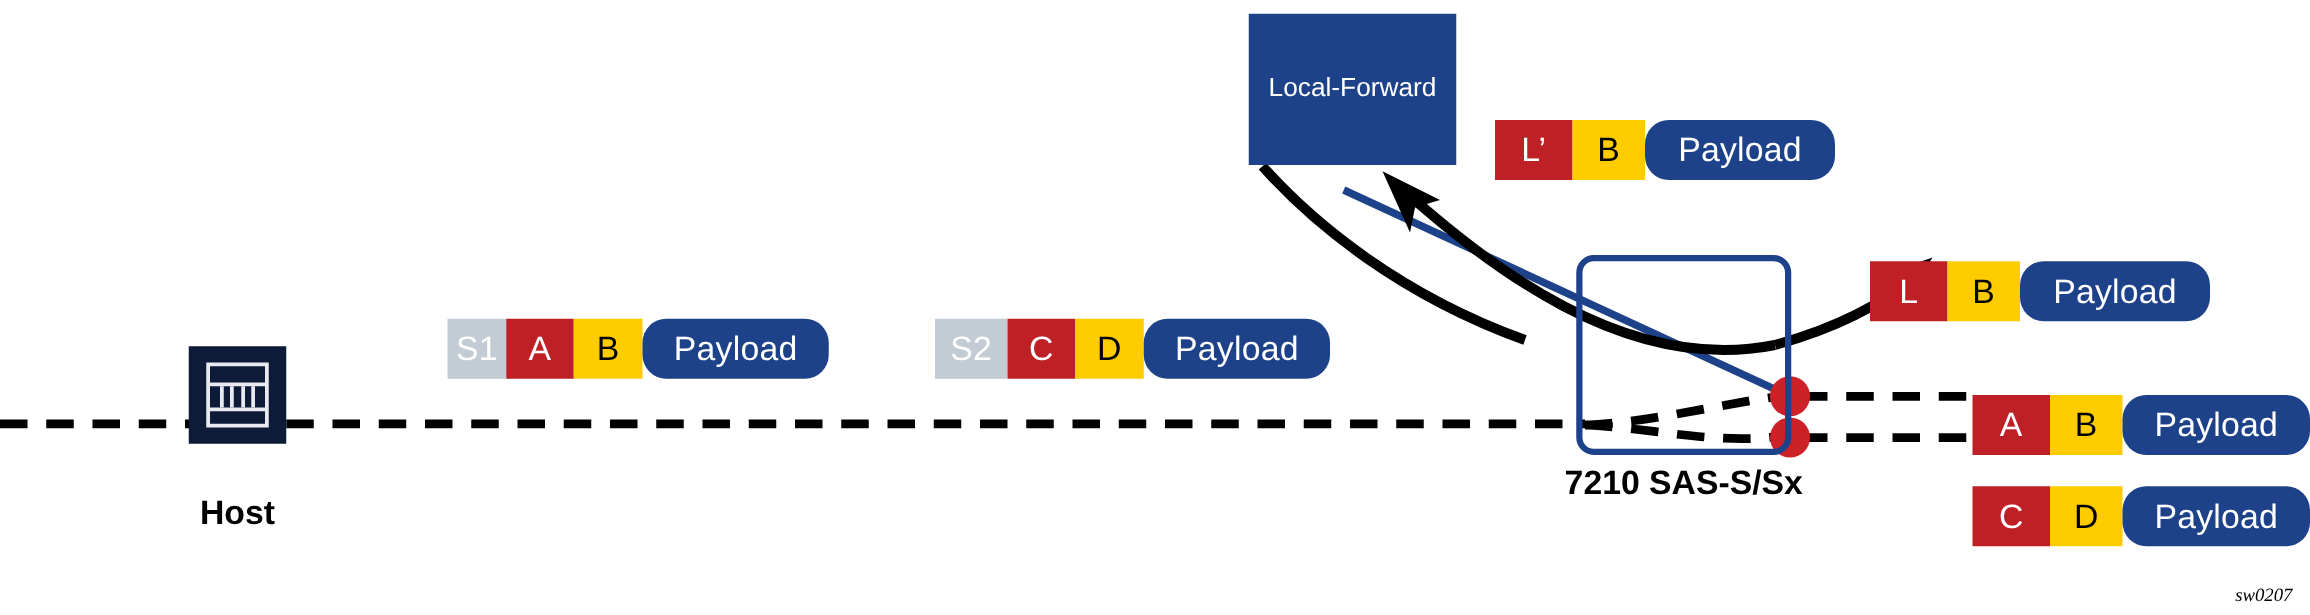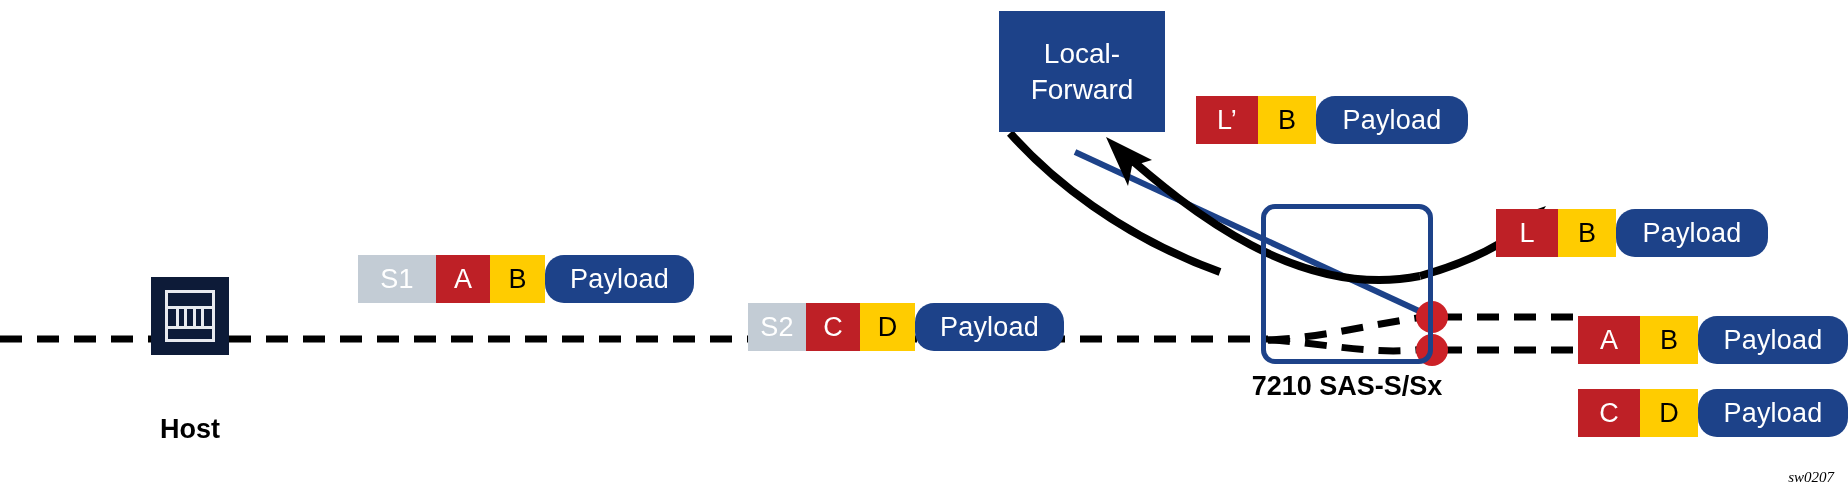--- a/index.html
+++ b/index.html
@@ -94,37 +94,36 @@
   #host-label {
     position: absolute;
     left: 151px;
     top: 395px;
     width: 78px;
     text-align: center;
     font-size: 27px;
     font-weight: bold;
     color: #000000;
     white-space: nowrap;
-    margin-top: 19px;
   }
 
   
   #local-forward-box {
     position: absolute;
     left: 999px;
     top: 11px;
     width: 166px;
     height: 121px;
     background: #1d4289;
     color: #ffffff;
     display: flex;
     align-items: center;
     justify-content: center;
     text-align: center;
-    font-size: 28px;
+    font-size: 21px;
     line-height: 1.28;
   }
 
   
   #sas-device-box {
     position: absolute;
     left: 1261px;
     top: 204px;
     width: 172px;
     height: 160px;
@@ -204,27 +203,27 @@
     </div>
   </div>
   <div id="host-label">Host</div>
 
   <div id="local-forward-box">Local-Forward</div>
 
   <div id="sas-device-box"></div>
   <div id="sas-device-label">7210 SAS-S/Sx</div>
 
   <div class="packet" style="left:358px; top:255px;">
-    <div class="seg gray" style="width:78px;">S1</div>
+    <div class="seg gray" style="width:47px;">S1</div>
     <div class="seg red" style="width:54px;">A</div>
     <div class="seg yellow" style="width:55px;">B</div>
     <div class="seg blue" style="width:149px;">Payload</div>
   </div>
 
-  <div class="packet" style="left:748px; top:255px;margin-top:48px;">
+  <div class="packet" style="left:748px; top:255px;">
     <div class="seg gray" style="width:58px;">S2</div>
     <div class="seg red" style="width:54px;">C</div>
     <div class="seg yellow" style="width:55px;">D</div>
     <div class="seg blue" style="width:149px;">Payload</div>
   </div>
 
   <div class="packet" style="left:1196px; top:96px;">
     <div class="seg red" style="width:62px;">L’</div>
     <div class="seg yellow" style="width:58px;">B</div>
     <div class="seg blue" style="width:152px;">Payload</div>

